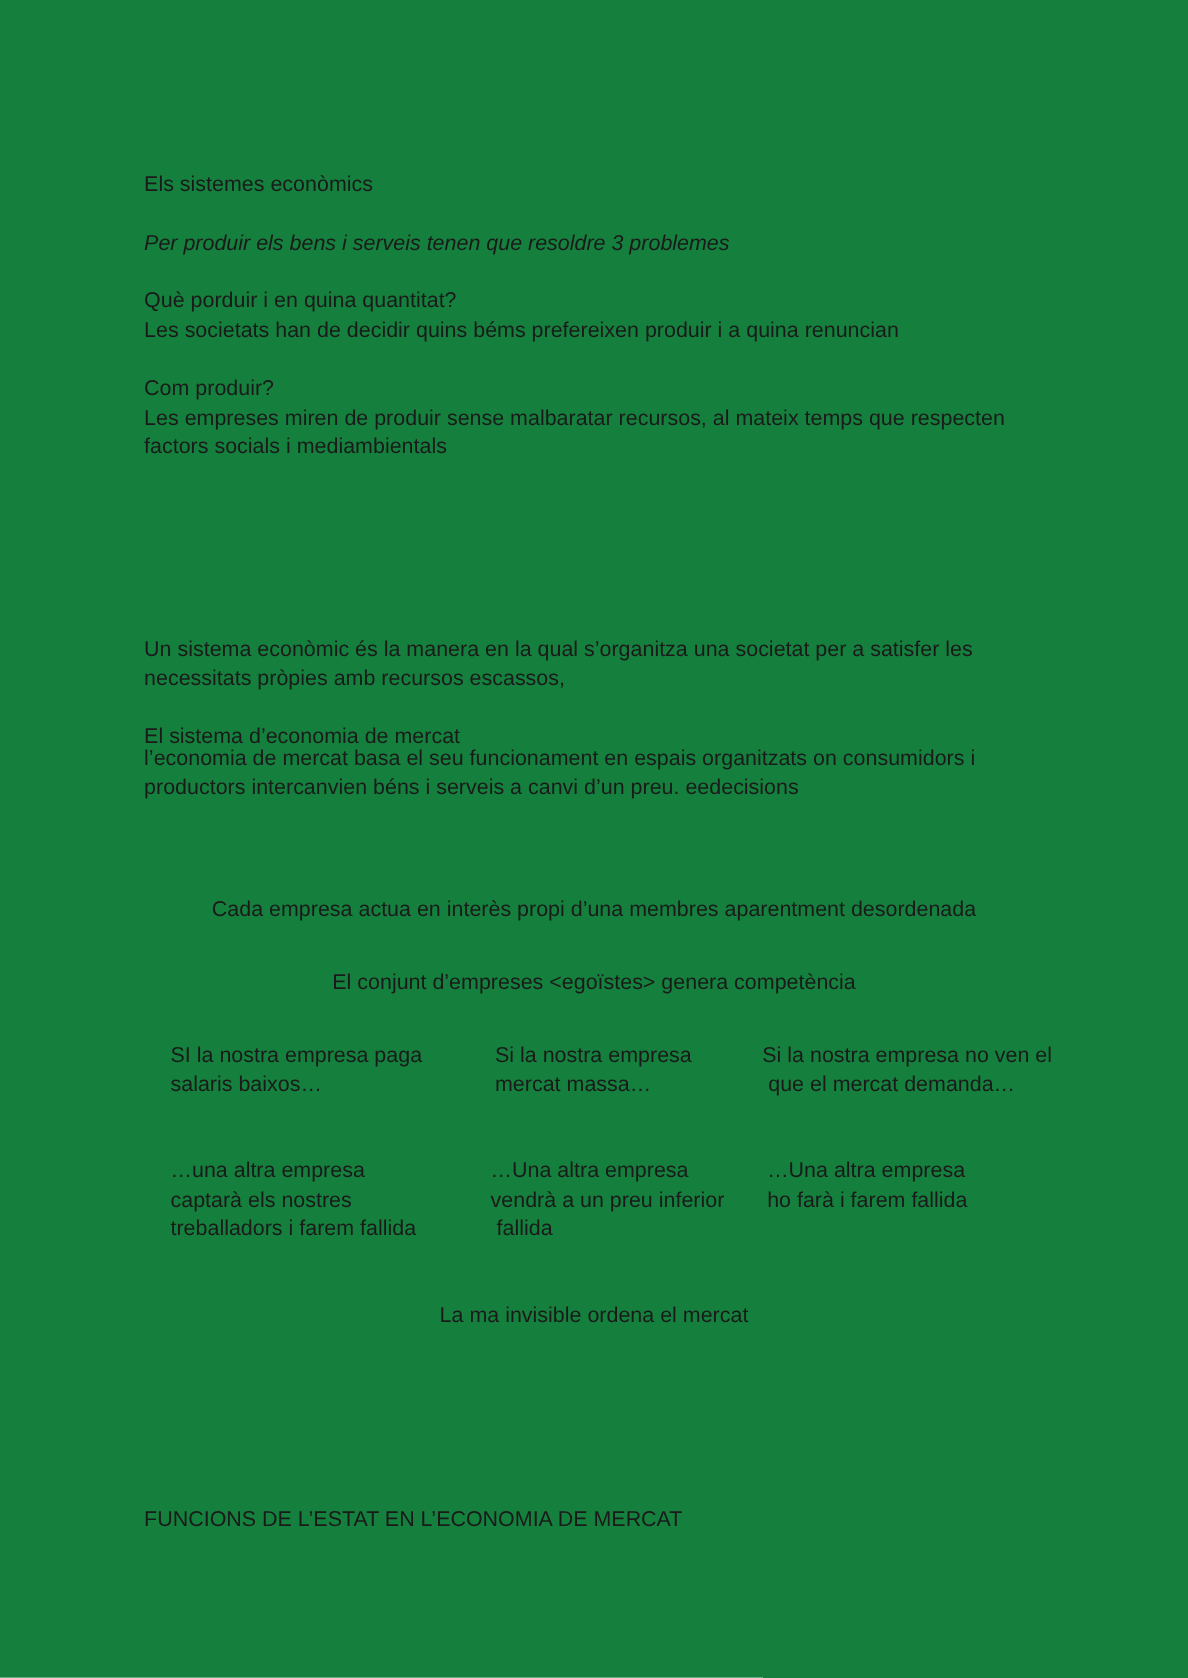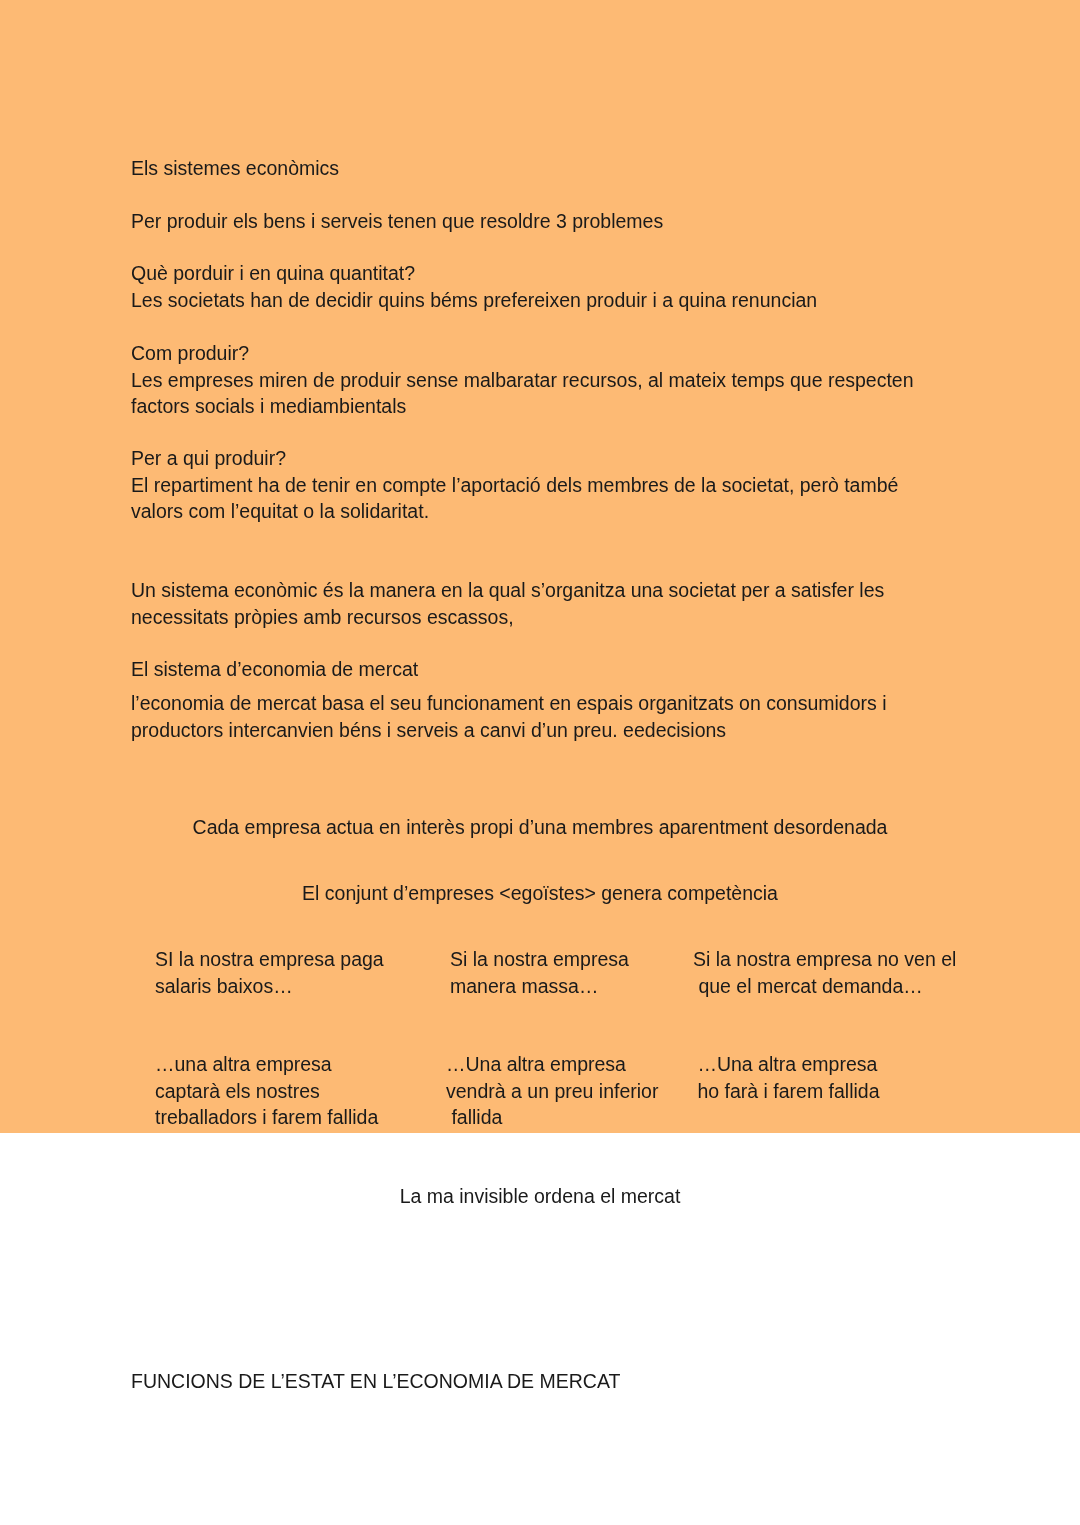--- a/index.html
+++ b/index.html
@@ -14,22 +14,22 @@
       overflow: hidden;
       font-family: "Liberation Sans", sans-serif;
       color: #1a1a1a;
       font-size: 19.5px;
       line-height: 26.5px;
     }
     .page {
       position: absolute;
       left: 0; top: 0;
       width: 1080px;
-      height: 1133px;
-      background: #fdba74;
+      height: 1525px;
+      background: #15803d;
     }
     .line {
       position: absolute;
       left: 131px;
       white-space: pre;
     }
     .block {
       position: absolute;
       left: 131px;
     }
@@ -53,62 +53,57 @@
       margin-left: 24px;
     }
   </style>
 </head>
 <body>
 
 <div class="page">
 
   <div class="line" style="top:155px;">Els sistemes econòmics</div>
 
-  <div class="line" style="top:208px;">Per produir els bens i serveis tenen que resoldre 3 problemes</div>
+  <div class="line" style="top:208px;font-style:italic;">Per produir els bens i serveis tenen que resoldre 3 problemes</div>
 
   <div class="block" style="top:260px;">
     <span class="line">Què porduir i en quina quantitat?</span>
     <span class="line">Les societats han de decidir quins béms prefereixen produir i a quina renuncian</span>
   </div>
 
   <div class="block" style="top:340px;">
     <span class="line">Com produir?</span>
     <span class="line">Les empreses miren de produir sense malbaratar recursos, al mateix temps que respecten</span>
     <span class="line">factors socials i mediambientals</span>
   </div>
 
-  <div class="block" style="top:445px;">
-    <span class="line">Per a qui produir?</span>
-    <span class="line">El repartiment ha de tenir en compte l’aportació dels membres de la societat, però també</span>
-    <span class="line">valors com l’equitat o la solidaritat.</span>
-  </div>
 
   <div class="block" style="top:577px;">
     <span class="line">Un sistema econòmic és la manera en la qual s’organitza una societat per a satisfer les</span>
     <span class="line">necessitats pròpies amb recursos escassos,</span>
   </div>
 
   <div class="line" style="top:656px;">El sistema d’economia de mercat</div>
 
-  <div class="block" style="top:690px;">
+  <div class="block" style="top:676px;">
     <span class="line">l’economia de mercat basa el seu funcionament en espais organitzats on consumidors i</span>
     <span class="line">productors intercanvien béns i serveis a canvi d’un preu. eedecisions</span>
   </div>
 
   <div class="centered" style="top:814px;">Cada empresa actua en interès propi d’una membres aparentment desordenada</div>
 
   <div class="centered" style="top:880px;">El conjunt d’empreses &lt;egoïstes&gt; genera competència</div>
 
   <div class="col" style="left:131px; top:946px;">
     <span>SI la nostra empresa paga</span>
     <span>salaris baixos…</span>
   </div>
   <div class="col" style="left:426px; top:946px;">
     <span>Si la nostra empresa</span>
-    <span>manera massa…</span>
+    <span>mercat massa…</span>
   </div>
   <div class="col" style="left:669px; top:946px;">
     <span>Si la nostra empresa no ven el</span>
     <span> que el mercat demanda…</span>
   </div>
 
   <div class="col" style="left:131px; top:1051px;">
     <span>…una altra empresa</span>
     <span>captarà els nostres</span>
     <span>treballadors i farem fallida</span>

